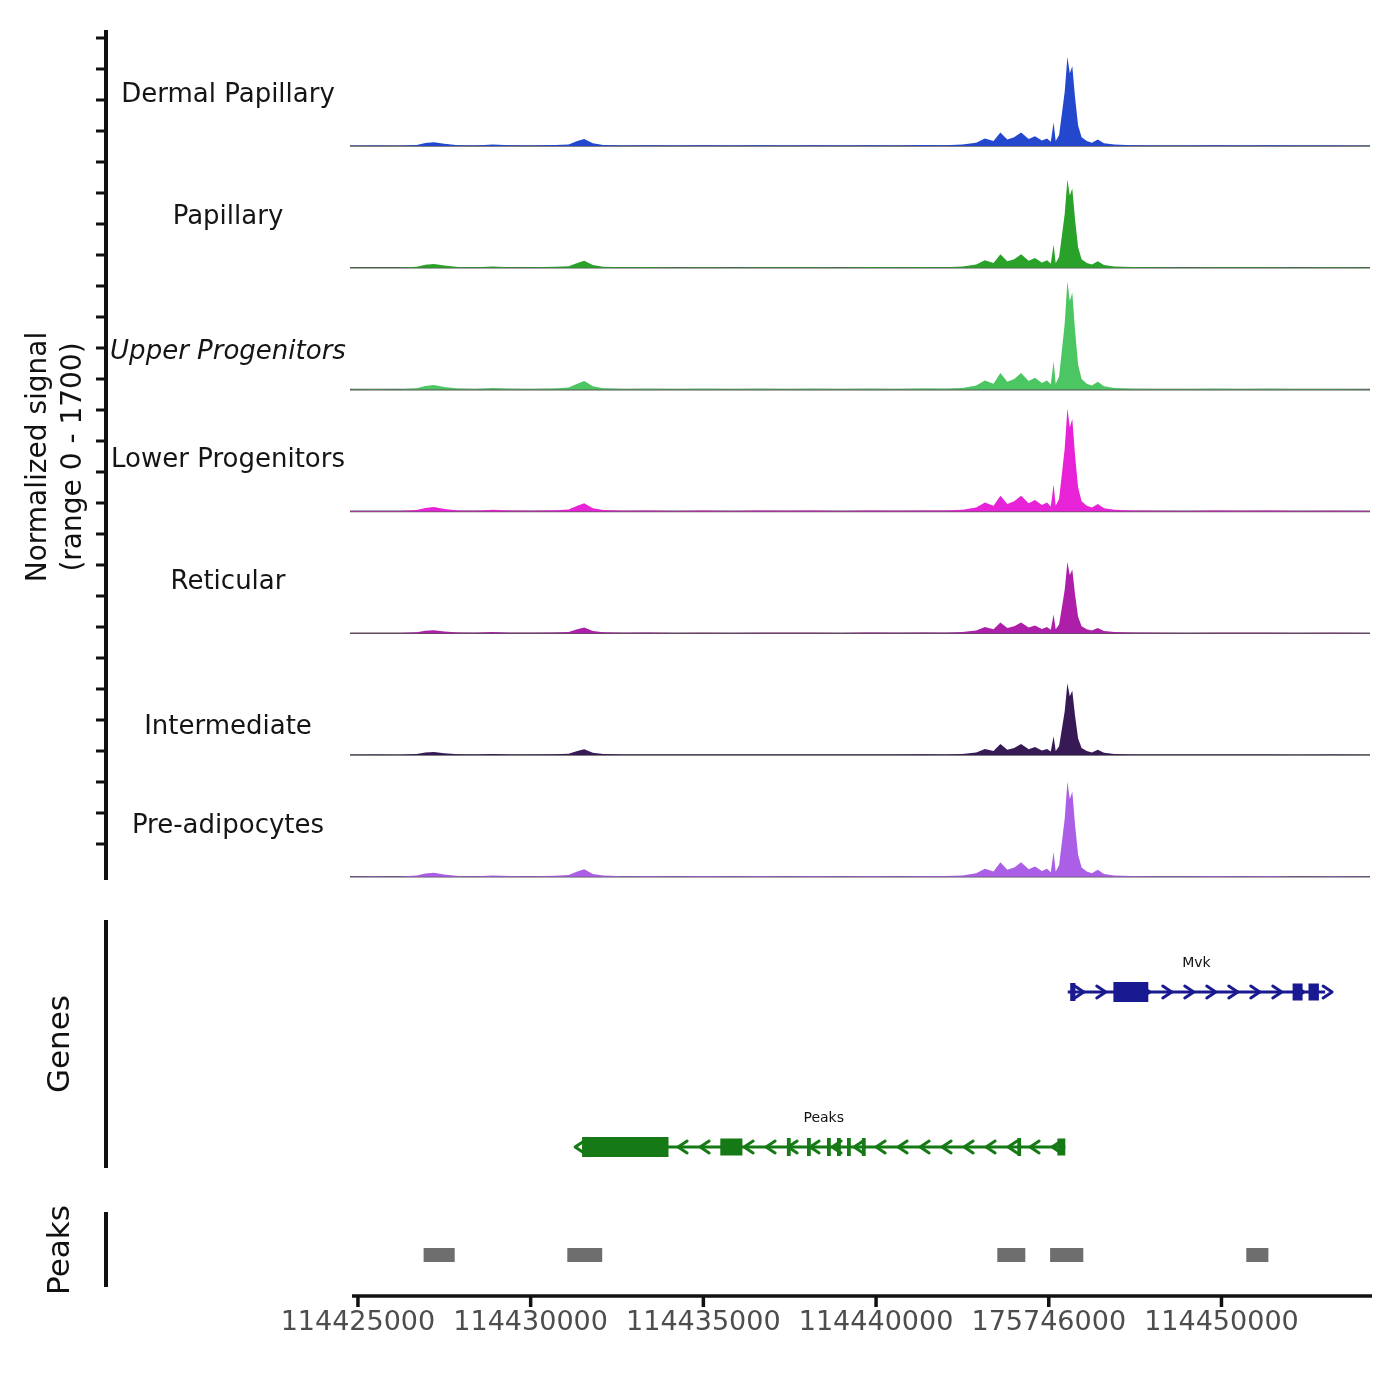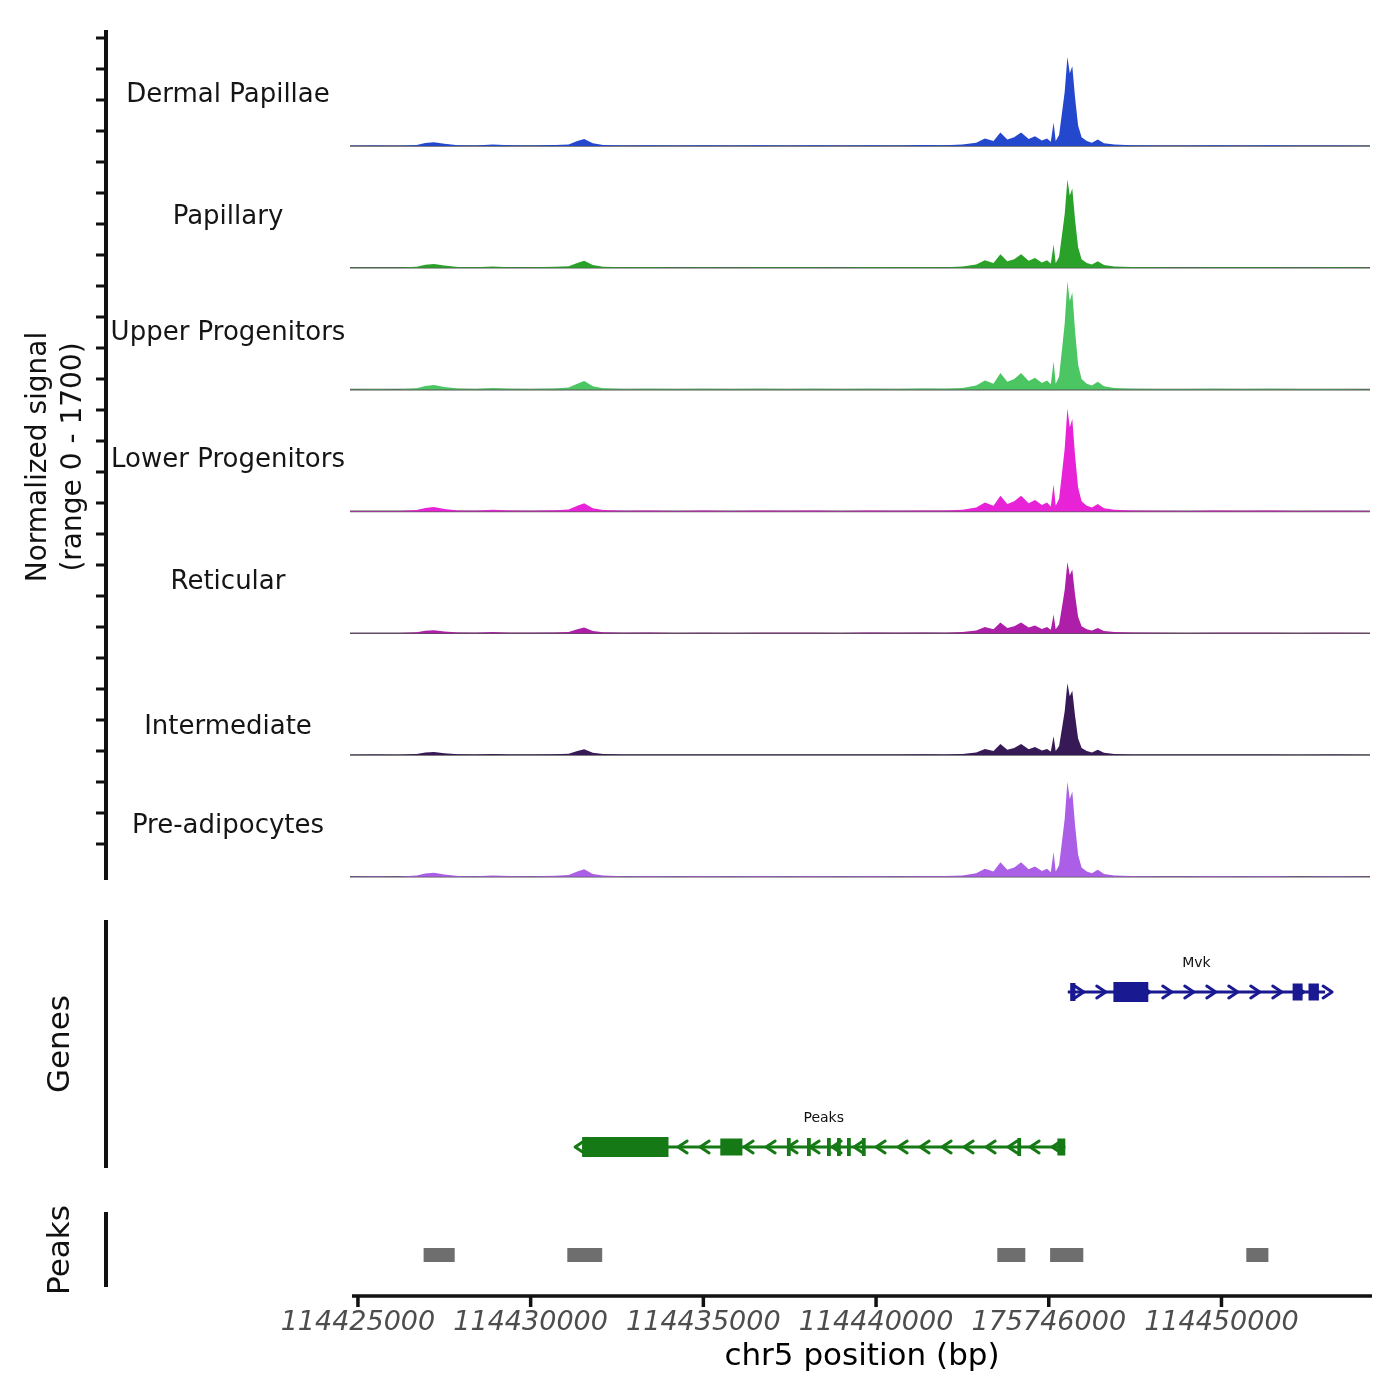--- a/index.html
+++ b/index.html
@@ -46,21 +46,20 @@
     text-align: center;
     font-size: 14px; line-height: 26px;
     color: #111;
   }
   .xtick-label {
     position: absolute;
     width: 220px;
     text-align: center;
     font-size: 27px; line-height: 30px;
     color: #4d4d4d;
-    font-style: italic;
   }
   .x-title {
     position: absolute;
     left: 562px; top: 1336px;
     width: 600px;
     text-align: center;
     font-size: 31px; line-height: 36px;
     color: #000;
   }
 </style>
@@ -186,31 +185,30 @@
 
   <div class="rot-label sec-label genes">Genes</div>
 
   <div class="rot-label sec-label peaks">Peaks</div>
 
   <div class="gene-label" id="gene-label-0" style="left: 1096.43px; top: 949px;">Mvk</div>
 
   <div class="gene-label" id="gene-label-1" style="left: 723.732px; top: 1104px;">Peaks</div>
 
   <div id="track-labels">
-      <div class="track-label" style="top: 77px;">Dermal Papillae</div>
+      <div class="track-label" style="top: 77px;">Dermal Papillary</div>
       <div class="track-label" style="top: 198.8px;">Papillary</div>
-      <div class="track-label" style="top: 315px;">Upper Progenitors</div>
+      <div class="track-label" style="top: 334px; font-style: italic;">Upper Progenitors</div>
       <div class="track-label" style="top: 442.4px;">Lower Progenitors</div>
       <div class="track-label" style="top: 564.2px;">Reticular</div>
       <div class="track-label" style="top: 686px; margin-top: 23px;">Intermediate</div>
       <div class="track-label" style="top: 807.8px;">Pre-adipocytes</div>
     </div>
   <div id="xtick-labels">
       <div class="xtick-label" style="left: 247.944px; top: 1306px;">114425000</div>
       <div class="xtick-label" style="left: 420.65px; top: 1306px;">114430000</div>
       <div class="xtick-label" style="left: 593.356px; top: 1306px;">114435000</div>
       <div class="xtick-label" style="left: 766.062px; top: 1306px;">114440000</div>
       <div class="xtick-label" style="left: 938.767px; top: 1306px;">175746000</div>
       <div class="xtick-label" style="left: 1111.47px; top: 1306px;">114450000</div>
     </div>
 
-  <div class="x-title">chr5 position (bp)</div>
 </div>
 
 </body></html>

